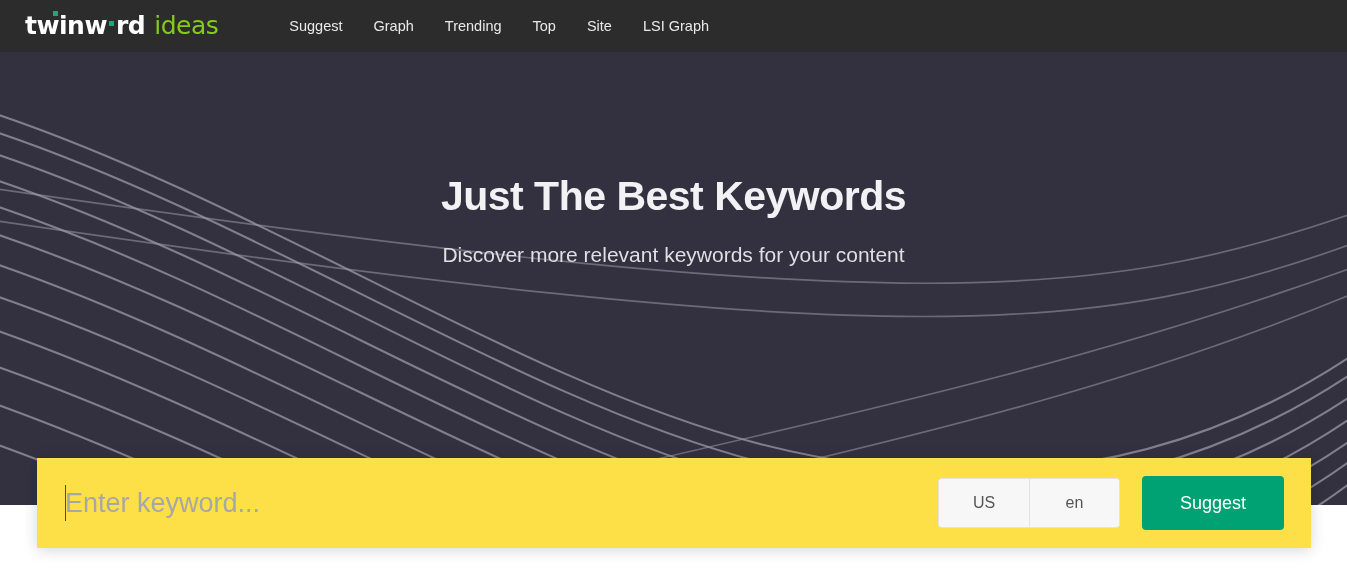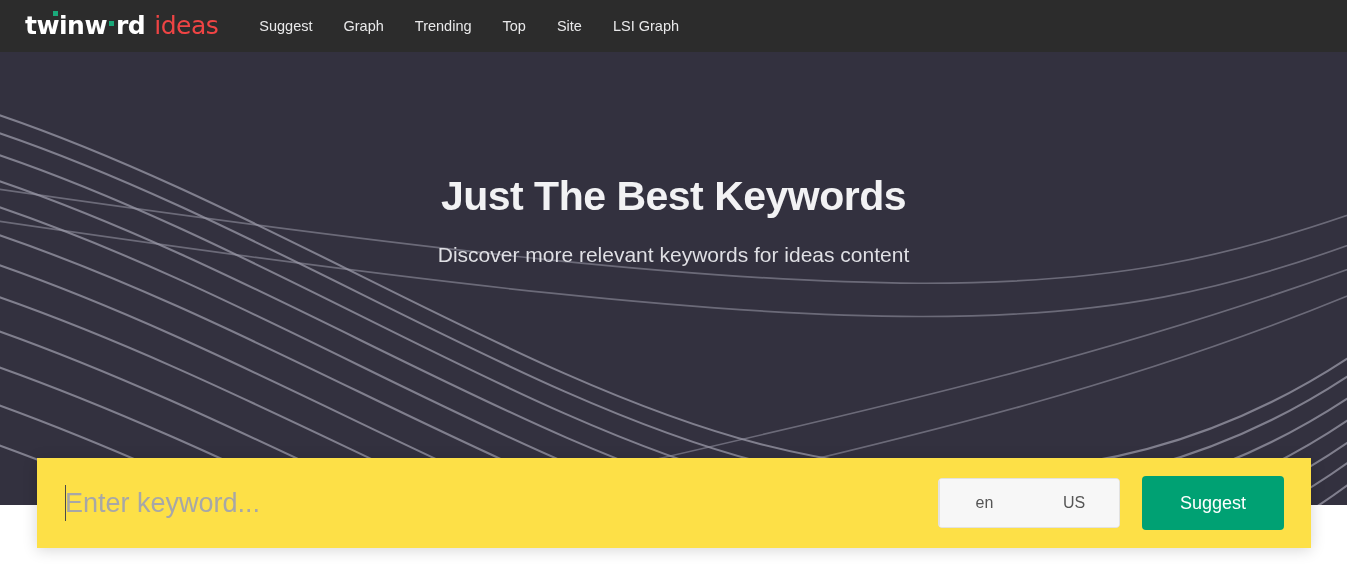--- a/index.html
+++ b/index.html
@@ -11,35 +11,35 @@
   }
 
   
   #topbar{
     position:absolute; left:0; top:0; width:1347px; height:52px;
     background:#2c2c2c;
     display:flex; align-items:center;
   }
   #logo{
     display:flex; align-items:baseline;
-    margin-left:25px; margin-right:41px;
+    margin-left:25px; margin-right:71px;
     position:relative; top:-1px;
   }
   .logo-mark{
     font-family:"DejaVu Sans", sans-serif;
     font-size:25px; font-weight:700; letter-spacing:-0.5px;
     line-height:1;
   }
   .logo-twin{ color:#ffffff; }
   .logo-dot-sq{
     display:inline-block; width:5px; height:5px;
     background:#1aa97a; vertical-align:middle;
     margin:0 2px 6px 2px;
   }
-  .logo-ideas{ color:#ef4444; margin-left:9px; font-weight:400; }
+  .logo-ideas{ color:#84cc16; margin-left:9px; font-weight:400; }
   .logo-idot{
     position:absolute; left:28px; top:-2px;
     width:5px; height:5px; background:#1aa97a;
   }
 
   .navlist{ display:flex; align-items:center; list-style:none; }
   .navlist li{ margin-right:31px; }
   .navlist a{
     color:#e9e9ea; font-size:14.5px; text-decoration:none;
     white-space:nowrap;
@@ -155,29 +155,29 @@
     <g fill="none" stroke="#9a99a8" stroke-width="1.7" opacity="0.55">
       <path d="M -10,136 C 900,268 1100,250 1357,160"></path>
       <path d="M -10,168 C 900,302 1100,284 1357,190"></path>
       <path d="M 600,420 C 900,352 1120,300 1357,214"></path>
       <path d="M 640,448 C 930,382 1140,330 1357,240"></path>
     </g>
   </svg>
 
   <div id="hero-copy">
     <h1 id="hero-title">Just The Best Keywords</h1>
-    <p id="hero-sub">Discover more relevant keywords for ideas content</p>
+    <p id="hero-sub">Discover more relevant keywords for your content</p>
   </div>
 </div>
 
 <div id="search-card">
 
   <input id="keyword-input" type="text" placeholder="Enter keyword..." style="">
 
   <div id="locale-group">
+    <button class="locale-btn" id="locale-country">US</button>
     <button class="locale-btn" id="locale-lang">en</button>
-    <button class="locale-btn" id="locale-country">US</button>
   </div>
 
   <button id="suggest-btn">Suggest</button>
 </div>
 
 <div id="caret"></div>
 
 </body></html>

